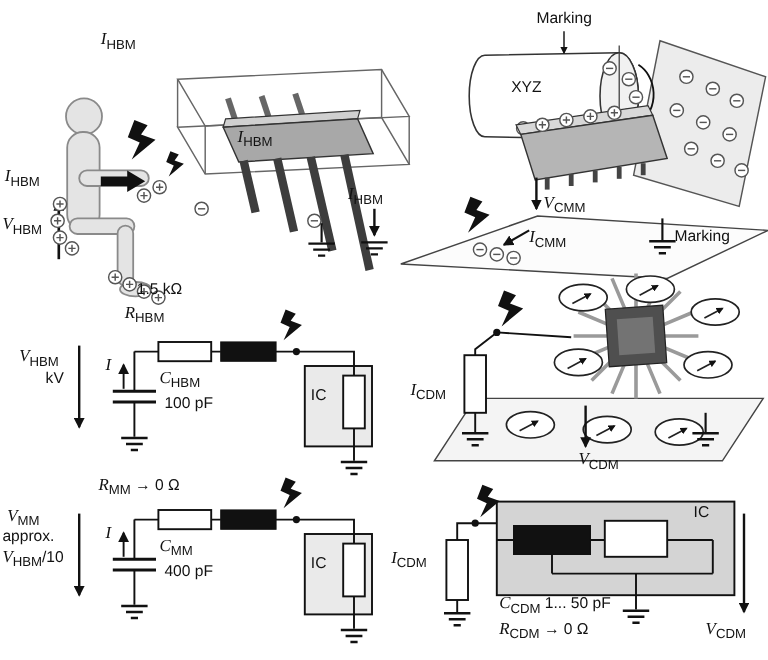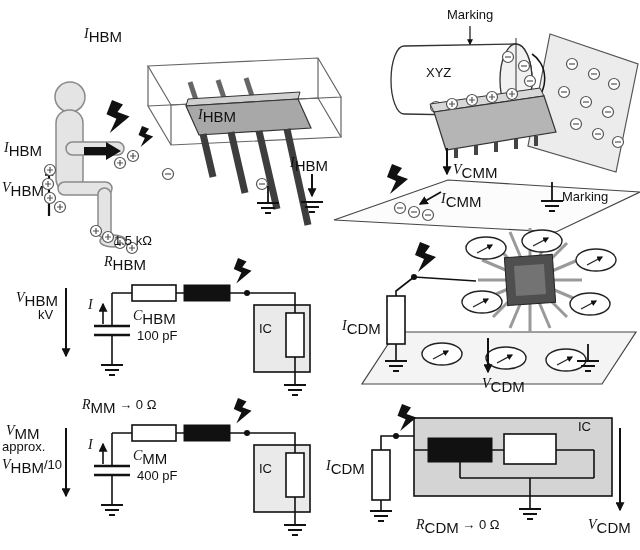--- a/index.html
+++ b/index.html
@@ -2,21 +2,21 @@
 <html><head>
 <meta charset="utf-8">
 <style>
   * { margin:0; padding:0; box-sizing:border-box; }
   html,body { background:#ffffff; }
   .canvas { position:relative; width:640px; height:550px; background:#fff; overflow:hidden;
             font-family:"Liberation Sans", sans-serif; color:#111; }
   .canvas svg { position:absolute; left:0; top:0; }
   .lbl { position:absolute; font-size:13px; line-height:1.1; white-space:nowrap; color:#111;text-align:center; }
   .lbl .sym { font-style:italic; font-family:"Liberation Serif", serif; font-size:14px; }
-  .lbl sub { font-size:15px; }
+  .lbl sub { font-size:11px; }
   .small { font-size:12px; }
   .wm { position:absolute; font-size:14px; font-weight:bold; color:#7cb631; letter-spacing:.3px;
         font-family:"Liberation Sans", sans-serif; }
 </style>
 </head>
 <body>
 
 <div class="canvas">
 
 <svg width="640" height="550" viewBox="0 0 640 550">
@@ -268,17 +268,18 @@
 <div class="lbl" style="left:6px;top:423px"><span class="sym">V</span><sub>MM</sub></div>
 <div class="lbl" style="left:2px;top:440px"><span>approx.</span></div>
 <div class="lbl" style="left:2px;top:457px"><span class="sym">V</span><sub>HBM</sub><span>/10</span></div>
 <div class="lbl" style="left:88px;top:437px"><span class="sym">I</span></div>
 <div class="lbl" style="left:133px;top:448px"><span class="sym">C</span><sub>MM</sub></div>
 <div class="lbl" style="left:137px;top:469px"><span>400 pF</span></div>
 <div class="lbl" style="left:259px;top:462px"><span>IC</span></div>
 
 <div class="lbl" style="left:326px;top:458px"><span class="sym">I</span><sub>CDM</sub></div>
 <div class="lbl" style="left:578px;top:420px"><span>IC</span></div>
+<div class="lbl" style="left:416px;top:496px"><span class="sym">C</span><sub>CDM</sub><span> 1... 50 pF</span></div>
 <div class="lbl" style="left:416px;top:517px"><span class="sym">R</span><sub>CDM</sub><span> → 0 Ω</span></div>
 <div class="lbl" style="left:588px;top:517px"><span class="sym">V</span><sub>CDM</sub></div>
 
 
 </div>
 
 </body></html>

